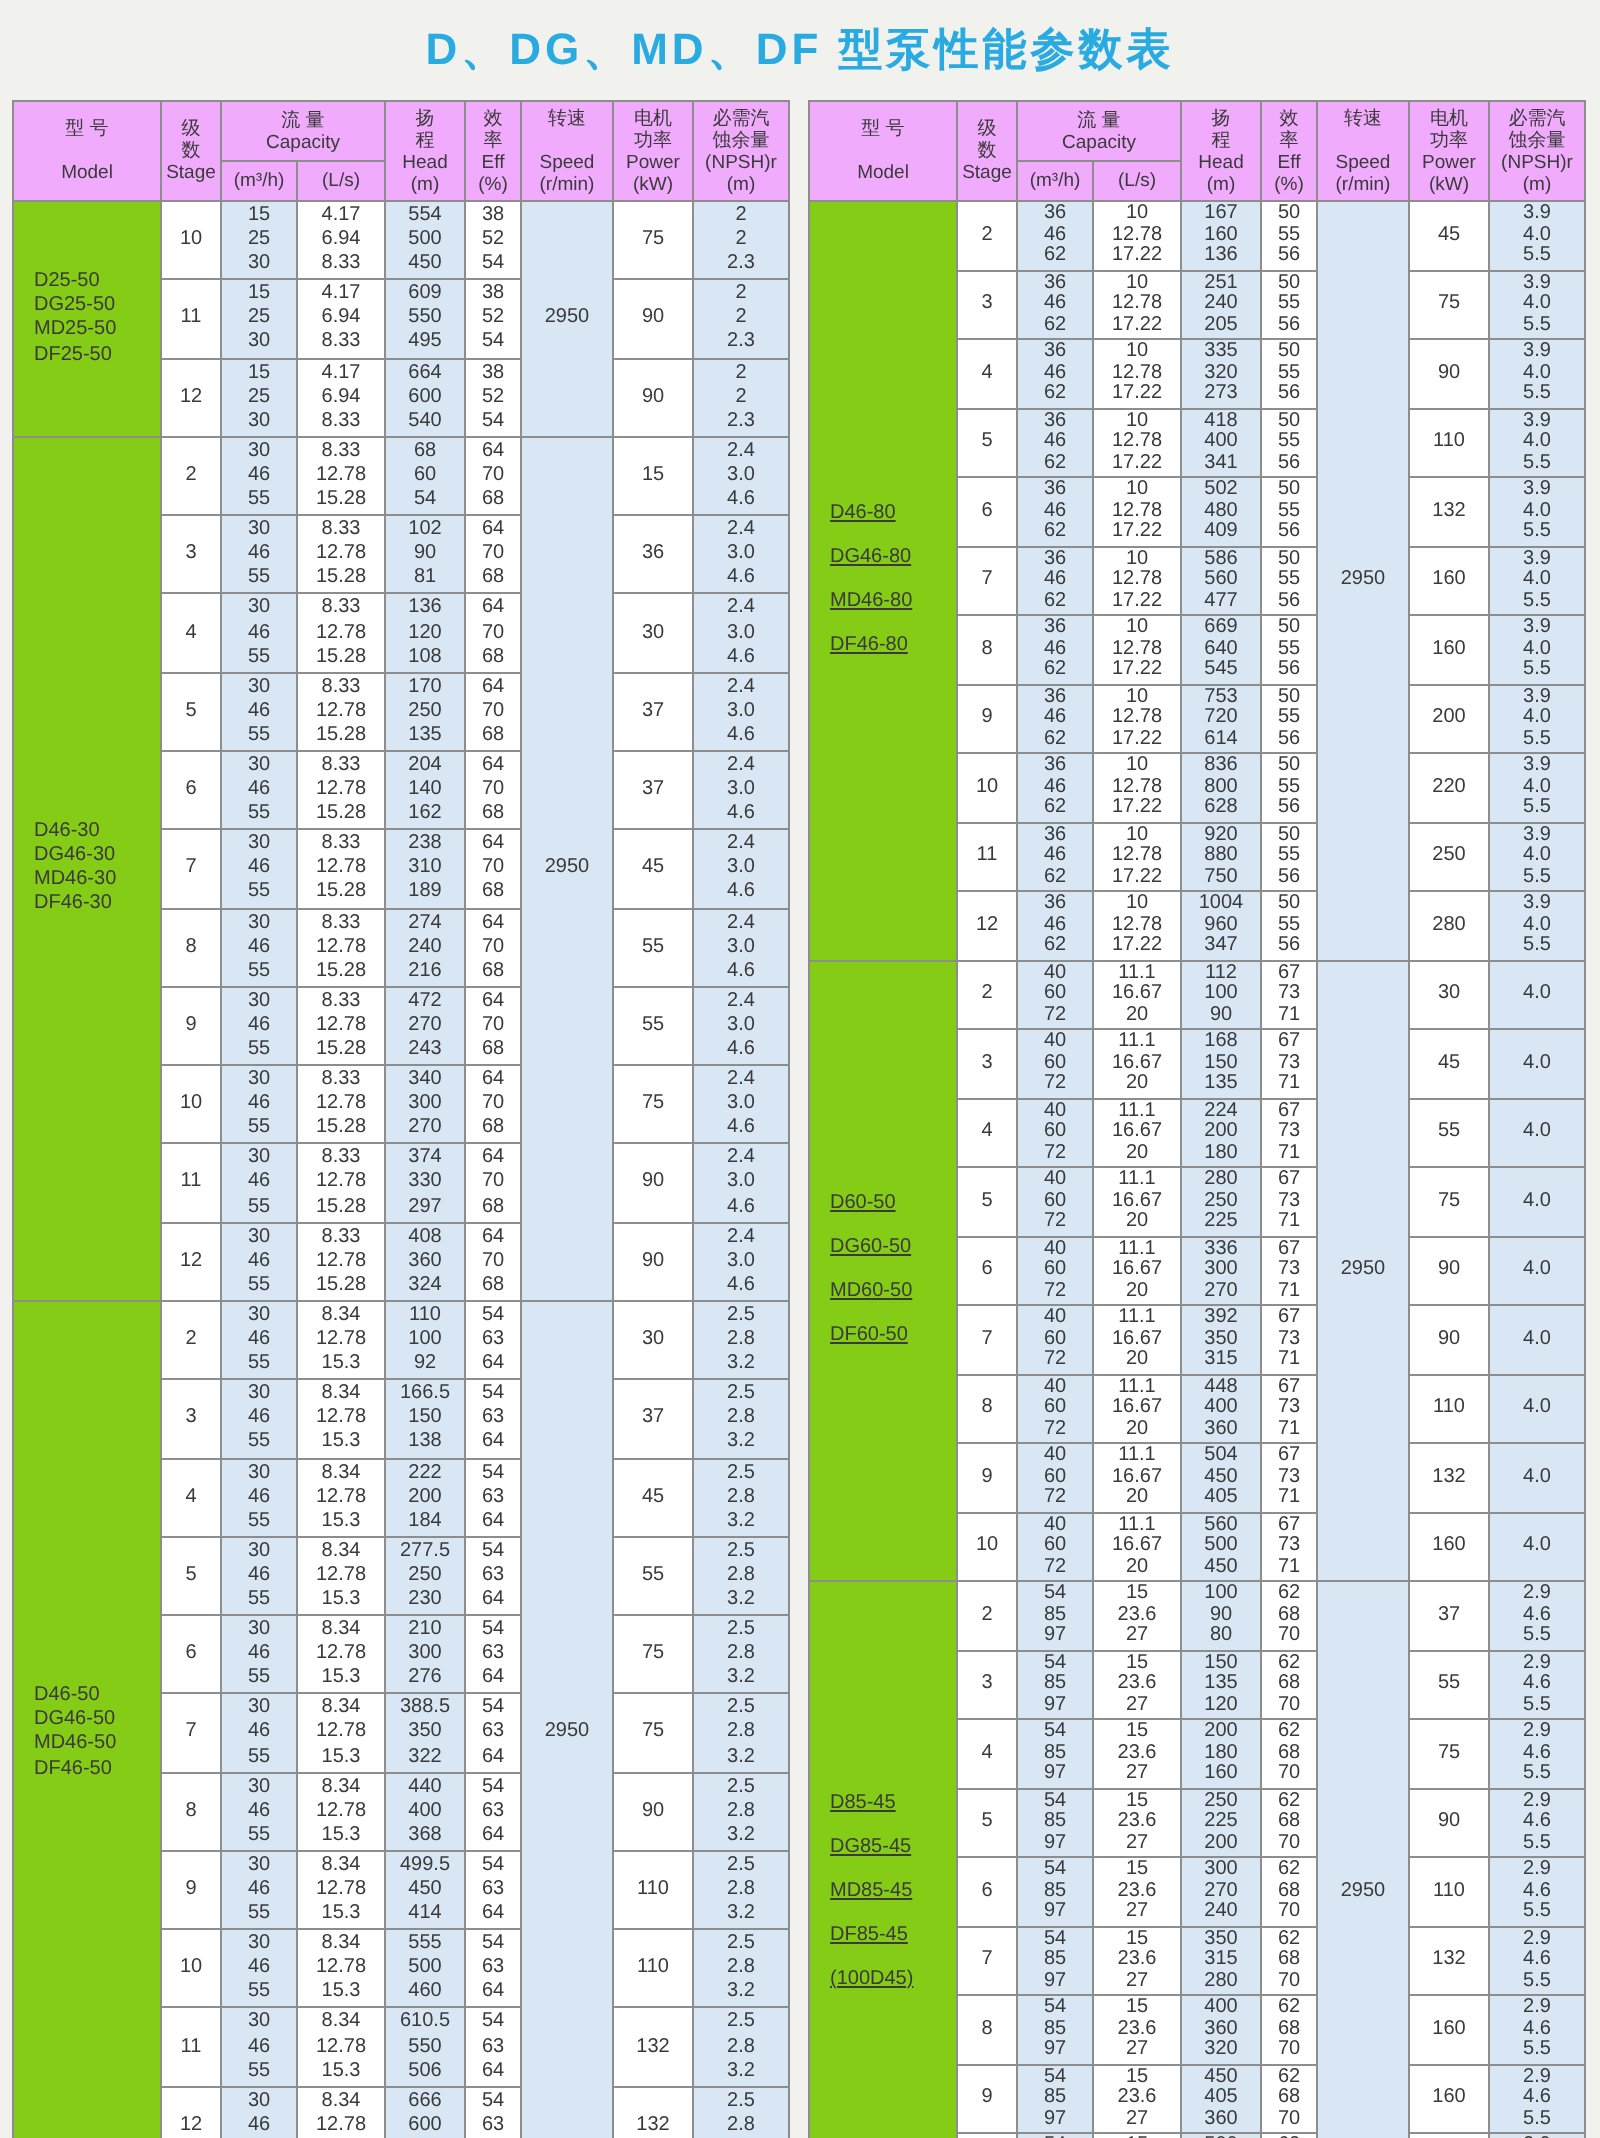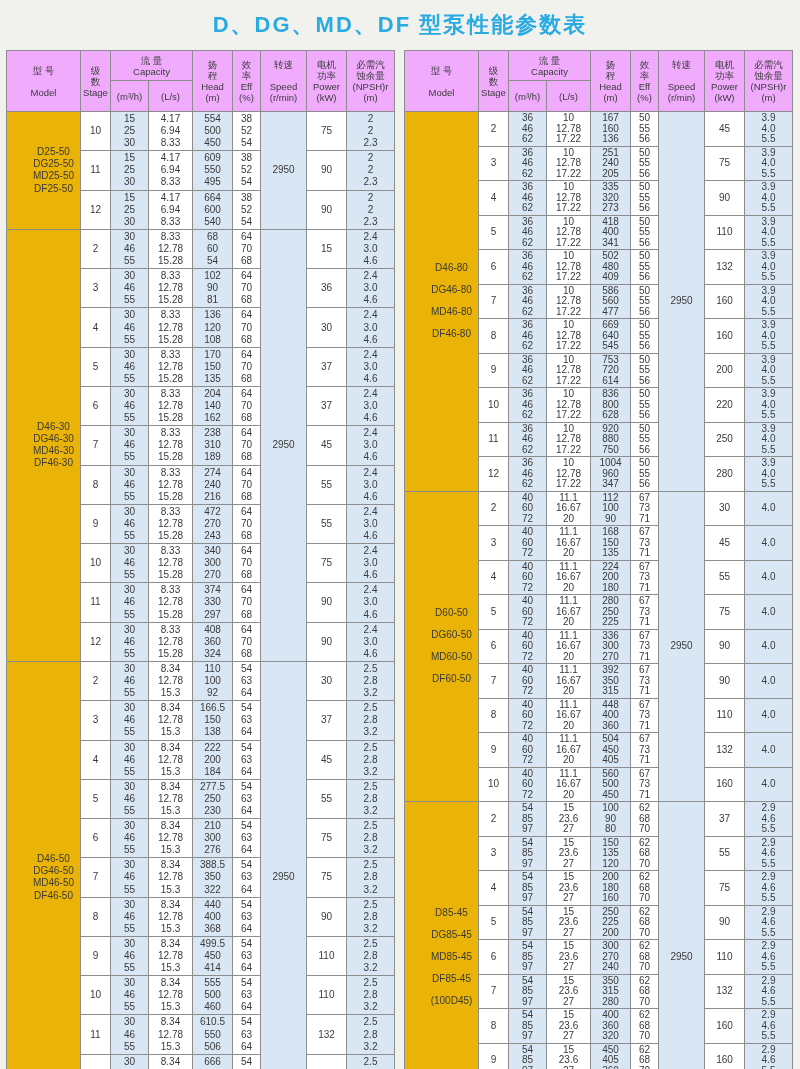--- a/index.html
+++ b/index.html
@@ -8,25 +8,25 @@
   .page { width:800px; height:1069px; padding:6px 6px 0 6px; }
   h1.title { text-align:center; font-size:22px; font-weight:bold; letter-spacing:2px;
     color:#29aae1; padding:4px 0 10px 0; }
   .tables { display:flex; gap:9px; align-items:flex-start; }
   table { border-collapse:collapse; table-layout:fixed; width:388px; background:#fff;
     border:1.5px solid #4f4f4f; }
   th,td { border:1px solid #8d8d8d; font-size:10px; color:#3a3a3a;
     text-align:center; vertical-align:middle; white-space:pre-line; padding:1px 0; }
   thead th { background:#f0abfc; font-weight:normal; font-size:9.5px; line-height:11px; }
   thead tr.h1 th { height:30px; }
-  thead tr.h2 th { height:31px; }
+  thead tr.h2 th { height:20px; }
   td.blue  { background:#d9e7f5; }
-  td.model-cell { text-align:center; padding-left:20px; background:#eab308;
+  td.model-cell { text-align:left; padding-left:10px; background:#84cc16;
     line-height:24px; font-size:10px; }
-  .t-right td.model-cell { line-height:22px; }
+  .t-right td.model-cell { line-height:22px;text-decoration:underline; }
   .t-left  tbody td { line-height:12.1px; }
   .t-right tbody td { line-height:10.5px; }
 </style>
 </head>
 <body>
 
 <div class="page">
   <h1 class="title">D、DG、MD、DF 型泵性能参数表</h1>
   <div class="tables">
     <table class="t-left">
@@ -204,21 +204,21 @@
           </tr>
           <tr>
             <td>5</td>
             <td class="blue">30
 46
 55</td>
             <td>8.33
 12.78
 15.28</td>
             <td class="blue">170
-150
+250
 135</td>
             <td>64
 70
 68</td>
             <td>37</td>
             <td class="blue">2.4
 3.0
 4.6</td>
           </tr>
           <tr>

